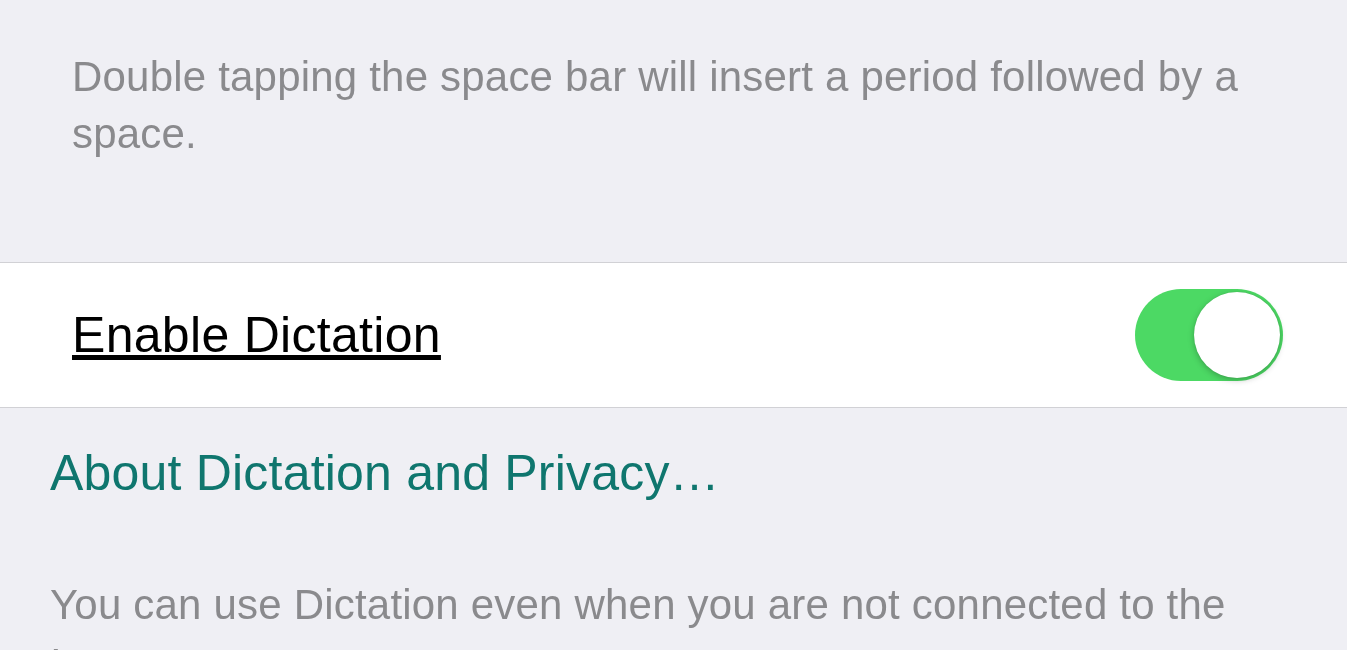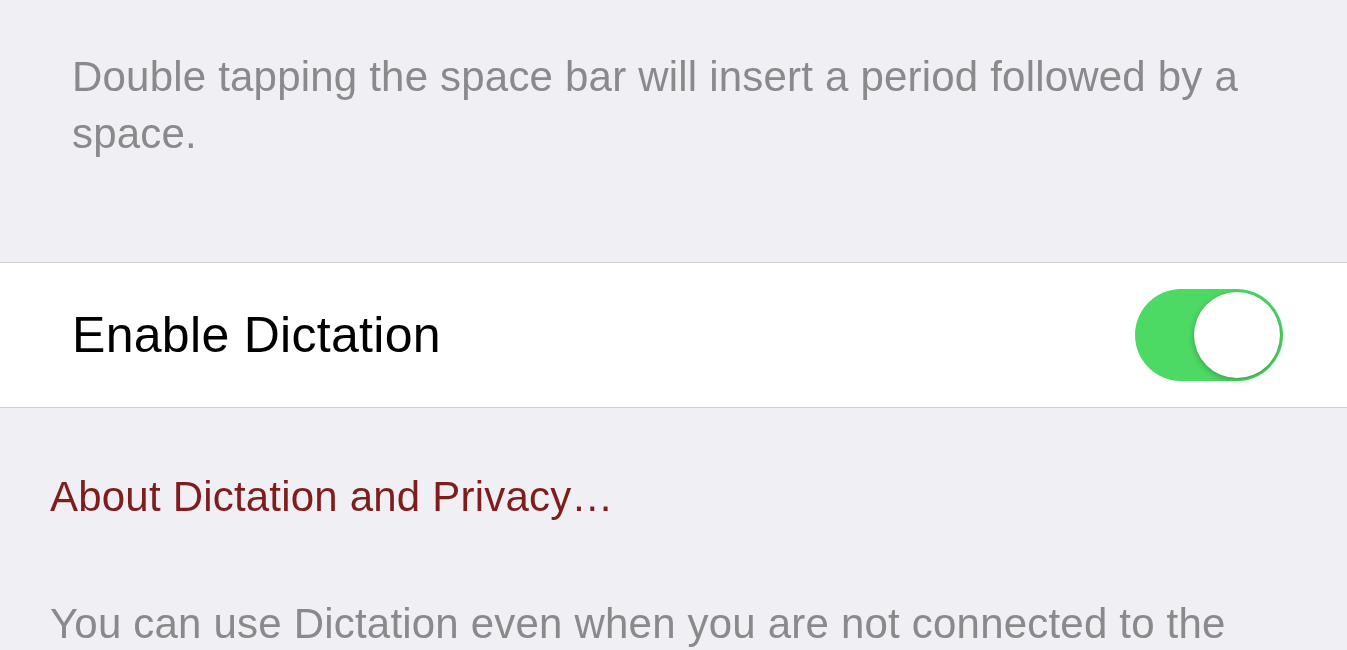--- a/index.html
+++ b/index.html
@@ -32,20 +32,21 @@
       display: flex;
       align-items: center;
       justify-content: space-between;
       padding: 26px 72px 26px 72px;
     }
     .settings-label {
       color: #000000;
       font-size: 50px;
       font-weight: 400;
       letter-spacing: 0.3px;
+      text-decoration: underline;
     }
     .toggle-switch {
       position: relative;
       width: 148px;
       height: 92px;
       background-color: #4CD964;
       border-radius: 46px;
       cursor: pointer;
       flex-shrink: 0;
       margin-right: -8px;
@@ -54,26 +55,25 @@
       position: absolute;
       top: 3px;
       right: 3px;
       width: 86px;
       height: 86px;
       background-color: #FFFFFF;
       border-radius: 50%;
       box-shadow: 0 2px 6px rgba(0,0,0,0.25), 0 0 1px rgba(0,0,0,0.15);
     }
     .link-text {
-      color: #7f1d1d;
-      font-size: 42px;
+      color: #0f766e;
+      font-size: 50px;
       padding: 36px 50px 10px 50px;
       cursor: pointer;
       letter-spacing: 0.2px;
-      margin-top: 29px;
     }
     .description-text {
       color: #8A8A8D;
       font-size: 42px;
       line-height: 1.4;
       padding: 64px 50px 20px 50px;
       letter-spacing: 0.2px;
     }
   </style>
 </head>

